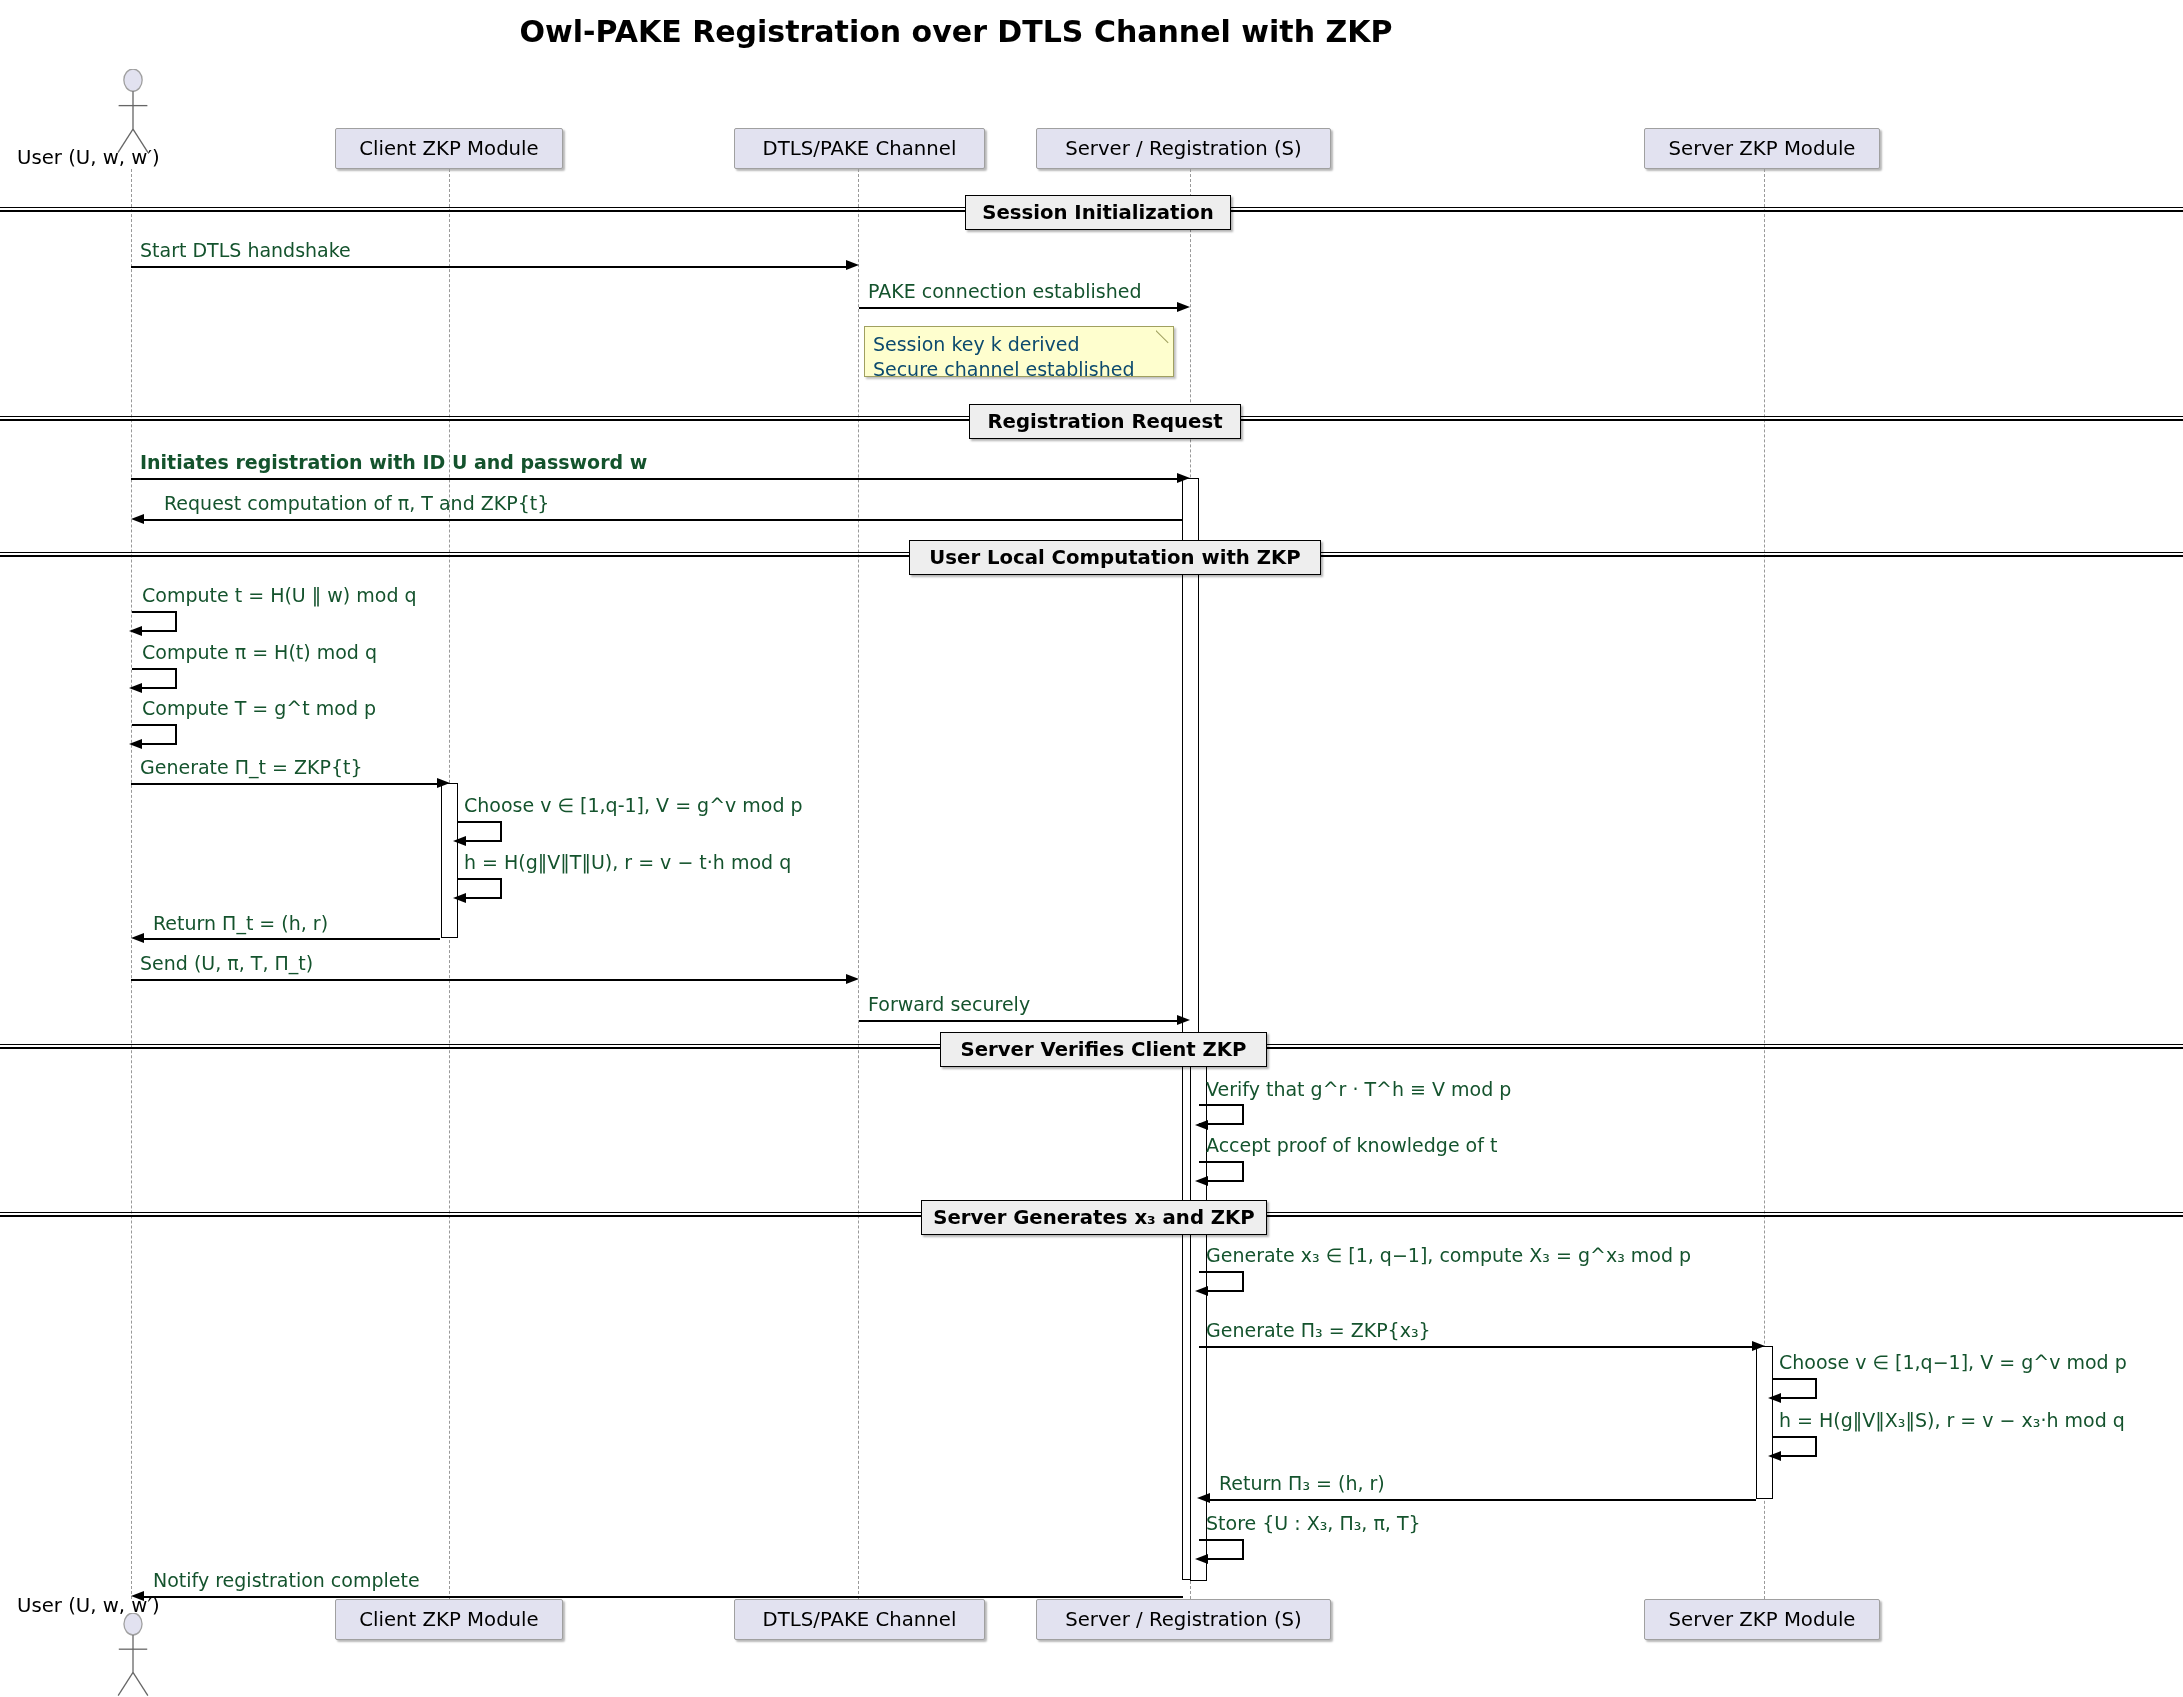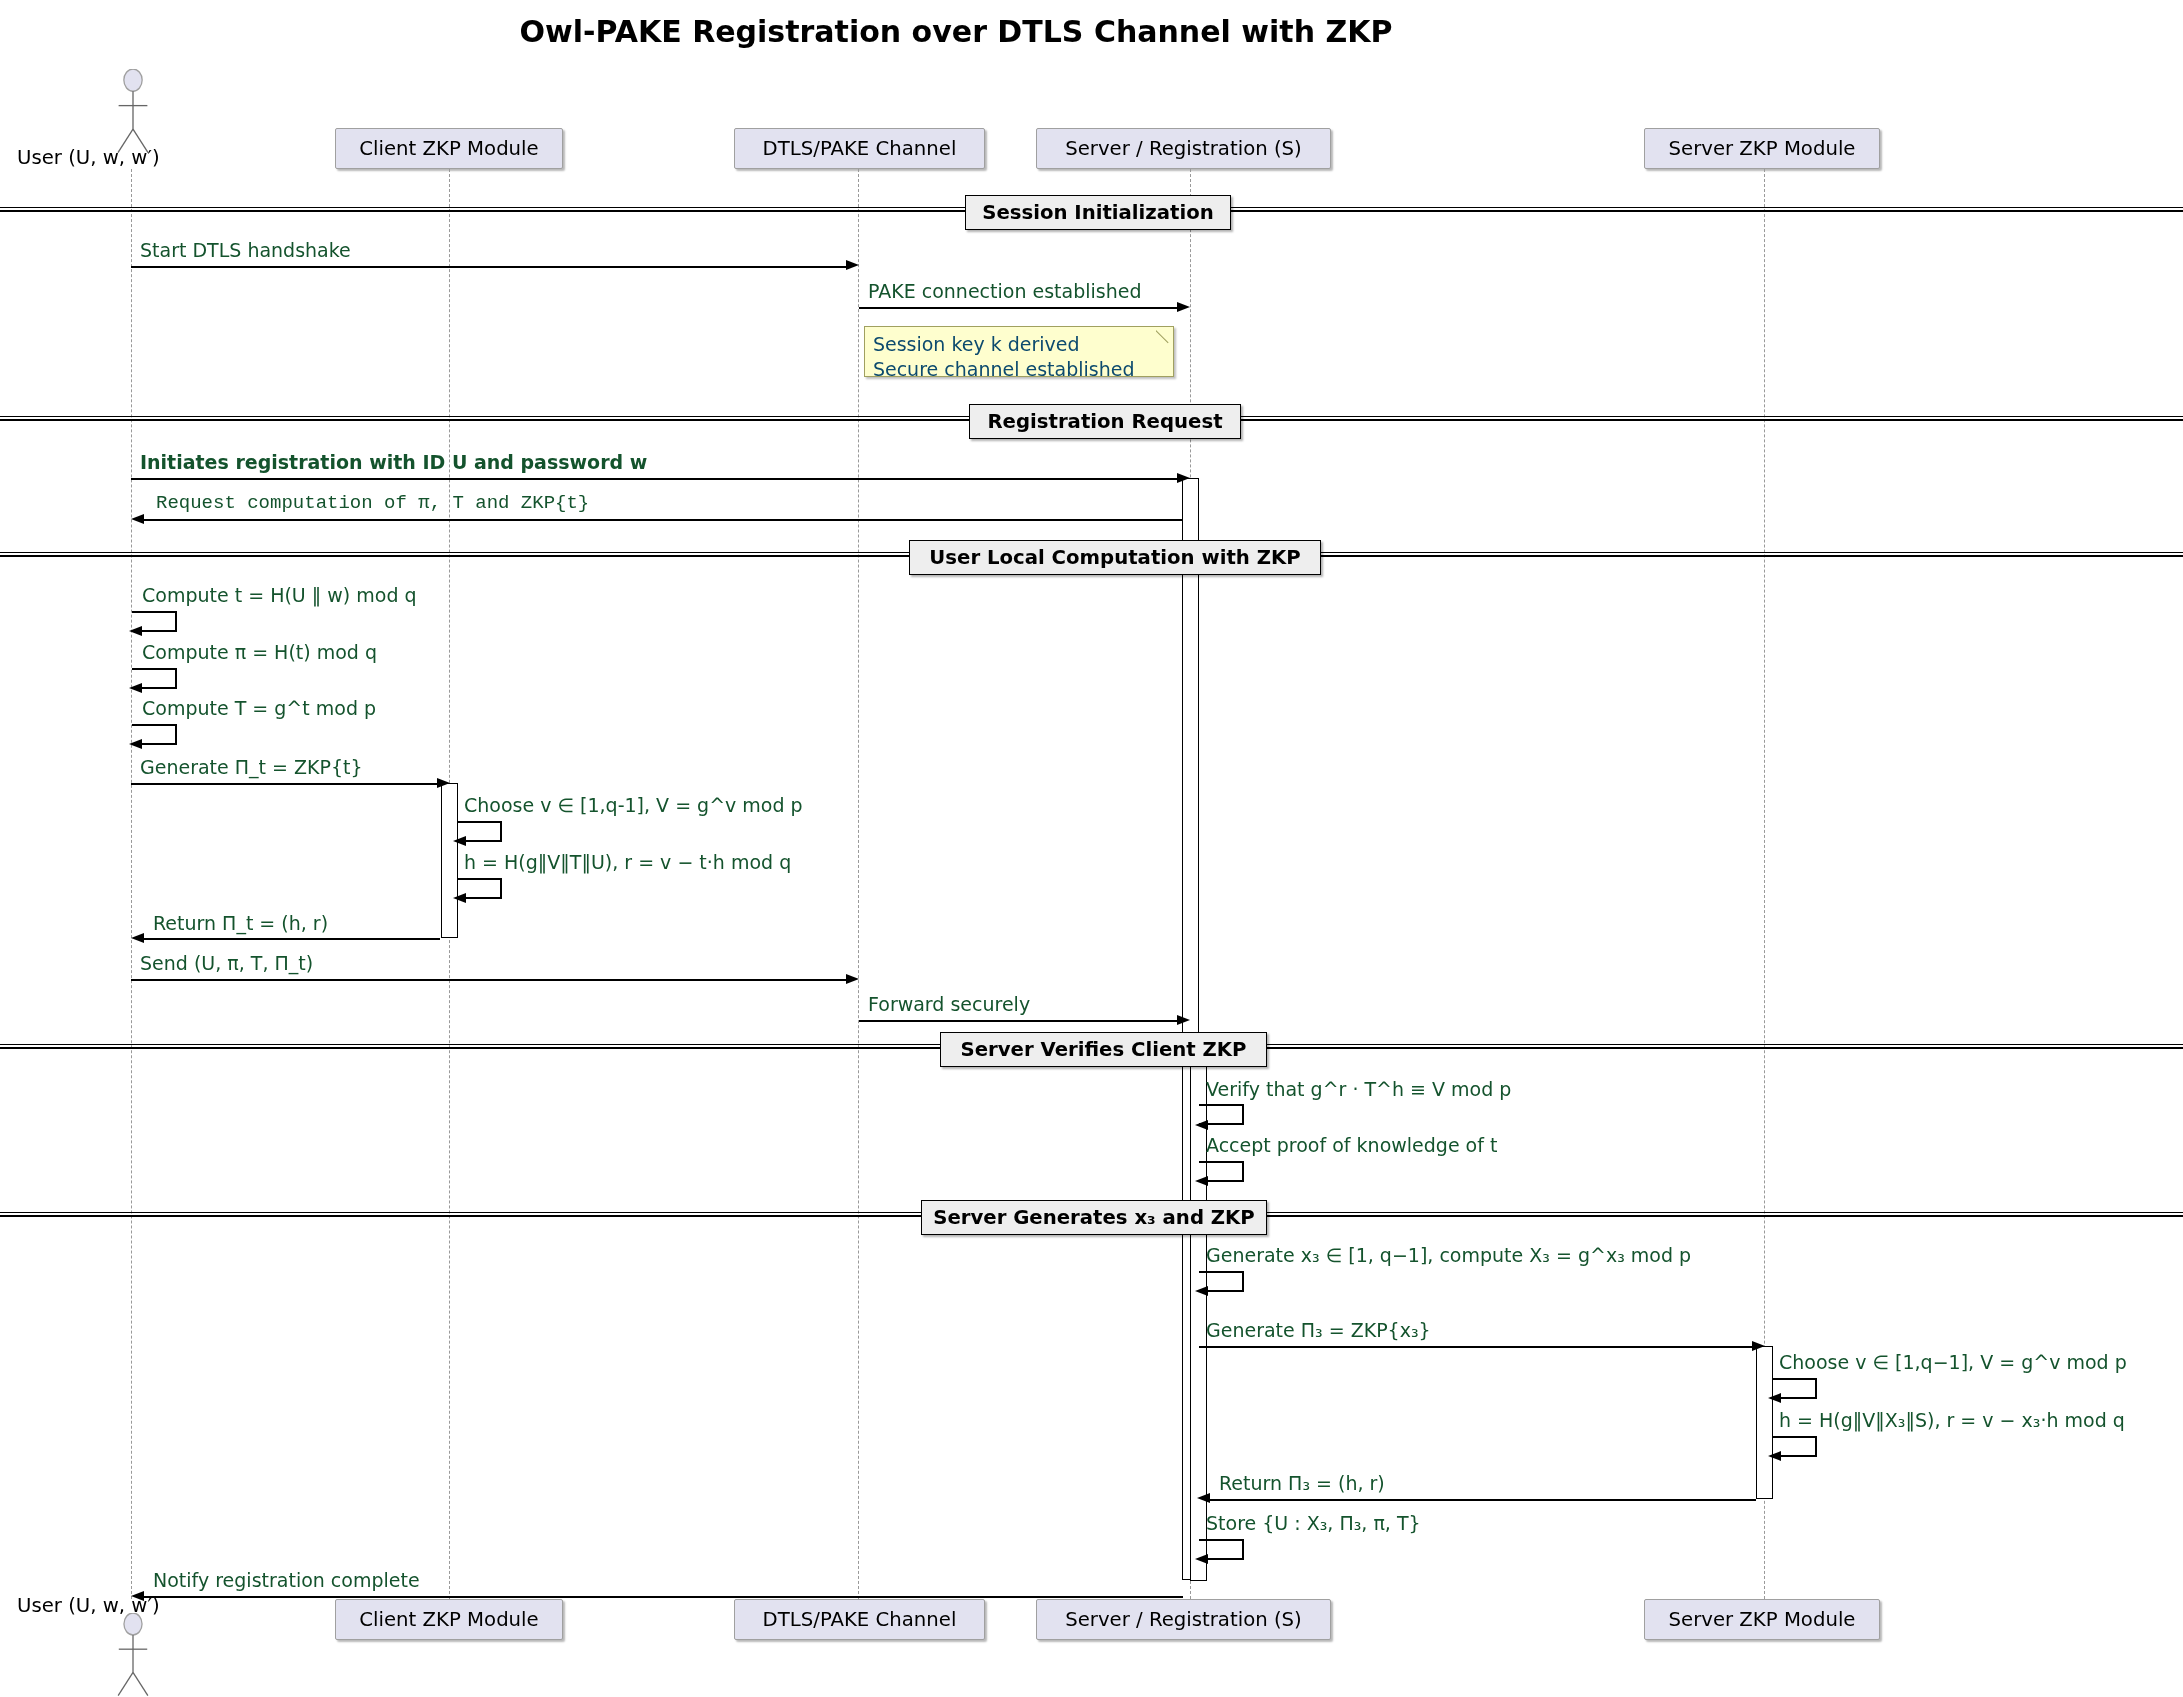--- a/index.html
+++ b/index.html
@@ -250,21 +250,21 @@
     <div class="note-fold-line"></div>
   </div>
 
   <div>
     <div class="msg-label" style="left:140px;top:453px;font-weight:bold;">Initiates registration with ID U and password w</div>
     <div class="arrow-line" style="left:131px;top:478px;width:1046px;"></div>
     <div class="arrow-head right" style="left:1177px;top:473px;"></div>
   </div>
 
   <div>
-    <div class="msg-label" style="left:156px;top:494px;font-family:Liberation Mono, monospace;">Request computation of π, T and ZKP{t}</div>
+    <div class="msg-label" style="left:164px;top:494px;">Request computation of π, T and ZKP{t}</div>
     <div class="arrow-line" style="left:144px;top:519px;width:1039px;"></div>
     <div class="arrow-head left" style="left:131px;top:514px;"></div>
   </div>
 
   <div>
     <div class="msg-label" style="left:142px;top:586px;">Compute t = H(U ‖ w) mod q</div>
     <div class="selfmsg" style="left:132px;top:611px;width:45px;height:21px;"></div>
     <div class="arrow-head left" style="left:129px;top:626px;"></div>
   </div>
 

